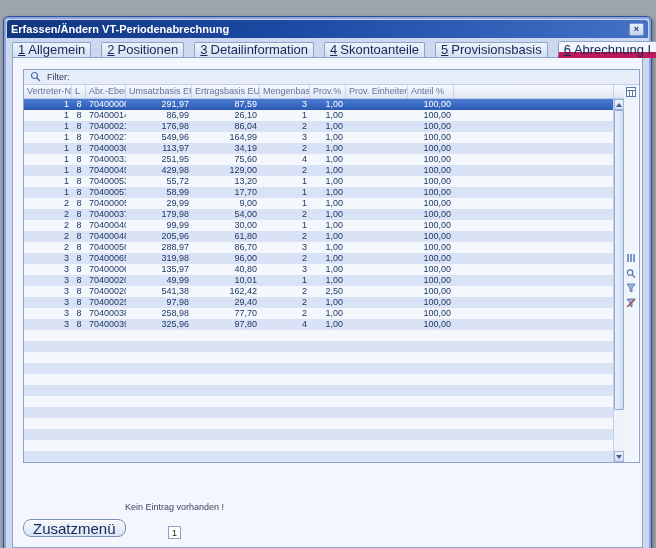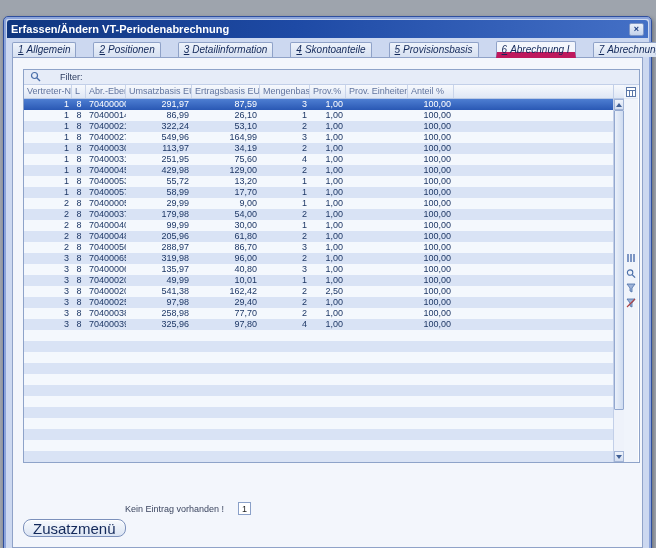--- a/index.html
+++ b/index.html
@@ -15,35 +15,35 @@
   .titlebar { position:absolute; left:3px; right:3px; top:3px; height:18px;
               border-radius:3px 3px 0 0; padding:0 4px;
               background:linear-gradient(90deg,#10367f 0%, #1e4aa5 45%, #4470c6 100%);
               display:flex; align-items:center; }
   .title { flex:1; color:#fff; font-size:11px; font-weight:bold; white-space:nowrap; overflow:hidden; }
   .closebtn { width:15px; height:13px; background:linear-gradient(#eaf0fa,#c3d2ec);
               border:1px solid #7e96c8; border-radius:2px; color:#16387f;
               font-size:9px; line-height:11px; text-align:center; font-weight:bold; cursor:default; }
 
   .tabs { position:absolute; left:8px; top:23px; height:17px; display:flex; align-items:flex-end; z-index:5; }
-  .tab { height:15px; line-height:14px; padding:0 5px; font-size:10px; color:#13295a;
+  .tab { height:15px; line-height:14px; padding:0 5px; font-size:13px; color:#13295a;
          background:linear-gradient(#eef3fb,#d6e0f1); border:1px solid #8fa2c8; border-bottom:none;
-         border-radius:2px 2px 0 0; margin-right:17px; white-space:nowrap; cursor:default;font-style:italic; }
+         border-radius:2px 2px 0 0; margin-right:10px; white-space:nowrap; cursor:default; }
   .tab .num { text-decoration:underline; }
   .tab .lbl { margin-left:3px; }
   .tab.active { height:17px; line-height:16px; background:#f3f6fc; position:relative; z-index:6;
                 border-bottom:6px solid #be185d; margin-bottom:-1px; }
 
   .panel { position:absolute; left:8px; right:8px; top:40px; bottom:8px;
            background:#f3f6fc; border:1px solid #8fa2c8; }
 
   .gridbox { position:absolute; left:10px; top:11px; width:617px; background:#fff; border:1px solid #8ea3c9; }
 
   .filterrow { height:15px; background:#e6ecf8; border-bottom:1px solid #c2cfe8;
-               display:flex; align-items:center; padding:0 6px; gap:19px; }
+               display:flex; align-items:center; padding:0 6px; gap:6px; }
   .flbl { font-size:9px; color:#2c3c60; }
 
   .gridflex { display:flex; align-items:stretch; }
   .tablearea { width:589px; }
 
   .ghead { display:flex; height:14px; background:linear-gradient(#f7f9fd,#dfe7f5); border-bottom:1px solid #bac9e4; }
   .hc { font-size:9px; color:#61749e; line-height:13px; padding:0 3px;
         border-right:1px solid #c9d4ea; white-space:nowrap; overflow:hidden; cursor:default; }
   .c0{width:48px} .c1{width:14px} .c2{width:40px} .c3{width:66px} .c4{width:68px}
   .c5{width:50px} .c6{width:36px} .c7{width:62px} .c8{width:46px}
@@ -67,21 +67,21 @@
   .tri-up { width:0; height:0; border-left:3px solid transparent; border-right:3px solid transparent; border-bottom:4px solid #3f5f96; }
   .tri-down { width:0; height:0; border-left:3px solid transparent; border-right:3px solid transparent; border-top:4px solid #3f5f96; }
 
   .rail { width:14px; display:flex; flex-direction:column; background:#f0f4fb; }
   .railtop { height:14px; display:flex; align-items:center; justify-content:center; border-bottom:1px solid #e3e9f4; }
   .railmid { flex:1; display:flex; flex-direction:column; align-items:center; justify-content:center; gap:3px; }
   .ric { width:12px; height:12px; padding:0; border:1px solid transparent; background:transparent;
          display:flex; align-items:center; justify-content:center; cursor:default; }
 
   .statusline { position:absolute; left:112px; top:444px; display:flex; align-items:center; gap:14px;
-                font-size:9px; color:#3c4660; }
+                font-size:9px; color:#3c4660;flex-direction:column; }
   .counterbox { display:inline-block; min-width:12px; padding:0 3px; height:13px; line-height:12px;
                 border:1px solid #8aa0c8; background:#fff; text-align:center; color:#222; }
 
   .zbtn { position:absolute; left:10px; top:461px; height:18px; padding:0 9px;
           font-family:inherit; font-size:15px; color:#13295a;
           background:linear-gradient(#f7fafd,#dbe4f3); border:1px solid #7b90bb; border-radius:8px;
           box-shadow: inset 0 1px 0 #fff; cursor:default; }
 </style>
 </head>
 <body>
@@ -152,22 +152,22 @@
                   <div class="gc c4 a-r">26,10</div>
                   <div class="gc c5 a-r">1</div>
                   <div class="gc c6 a-r">1,00</div>
                   <div class="gc c7 a-r"></div>
                   <div class="gc c8 a-r">100,00</div>
                 </div>
                 <div class="grow dark">
                   <div class="gc c0 a-r">1</div>
                   <div class="gc c1 a-c">8</div>
                   <div class="gc c2 a-l">70400021</div>
-                  <div class="gc c3 a-r">322,24</div>
-                  <div class="gc c4 a-r">53,10</div>
+                  <div class="gc c3 a-r">176,98</div>
+                  <div class="gc c4 a-r">86,04</div>
                   <div class="gc c5 a-r">2</div>
                   <div class="gc c6 a-r">1,00</div>
                   <div class="gc c7 a-r"></div>
                   <div class="gc c8 a-r">100,00</div>
                 </div>
                 <div class="grow light">
                   <div class="gc c0 a-r">1</div>
                   <div class="gc c1 a-c">8</div>
                   <div class="gc c2 a-l">70400027</div>
                   <div class="gc c3 a-r">549,96</div>

